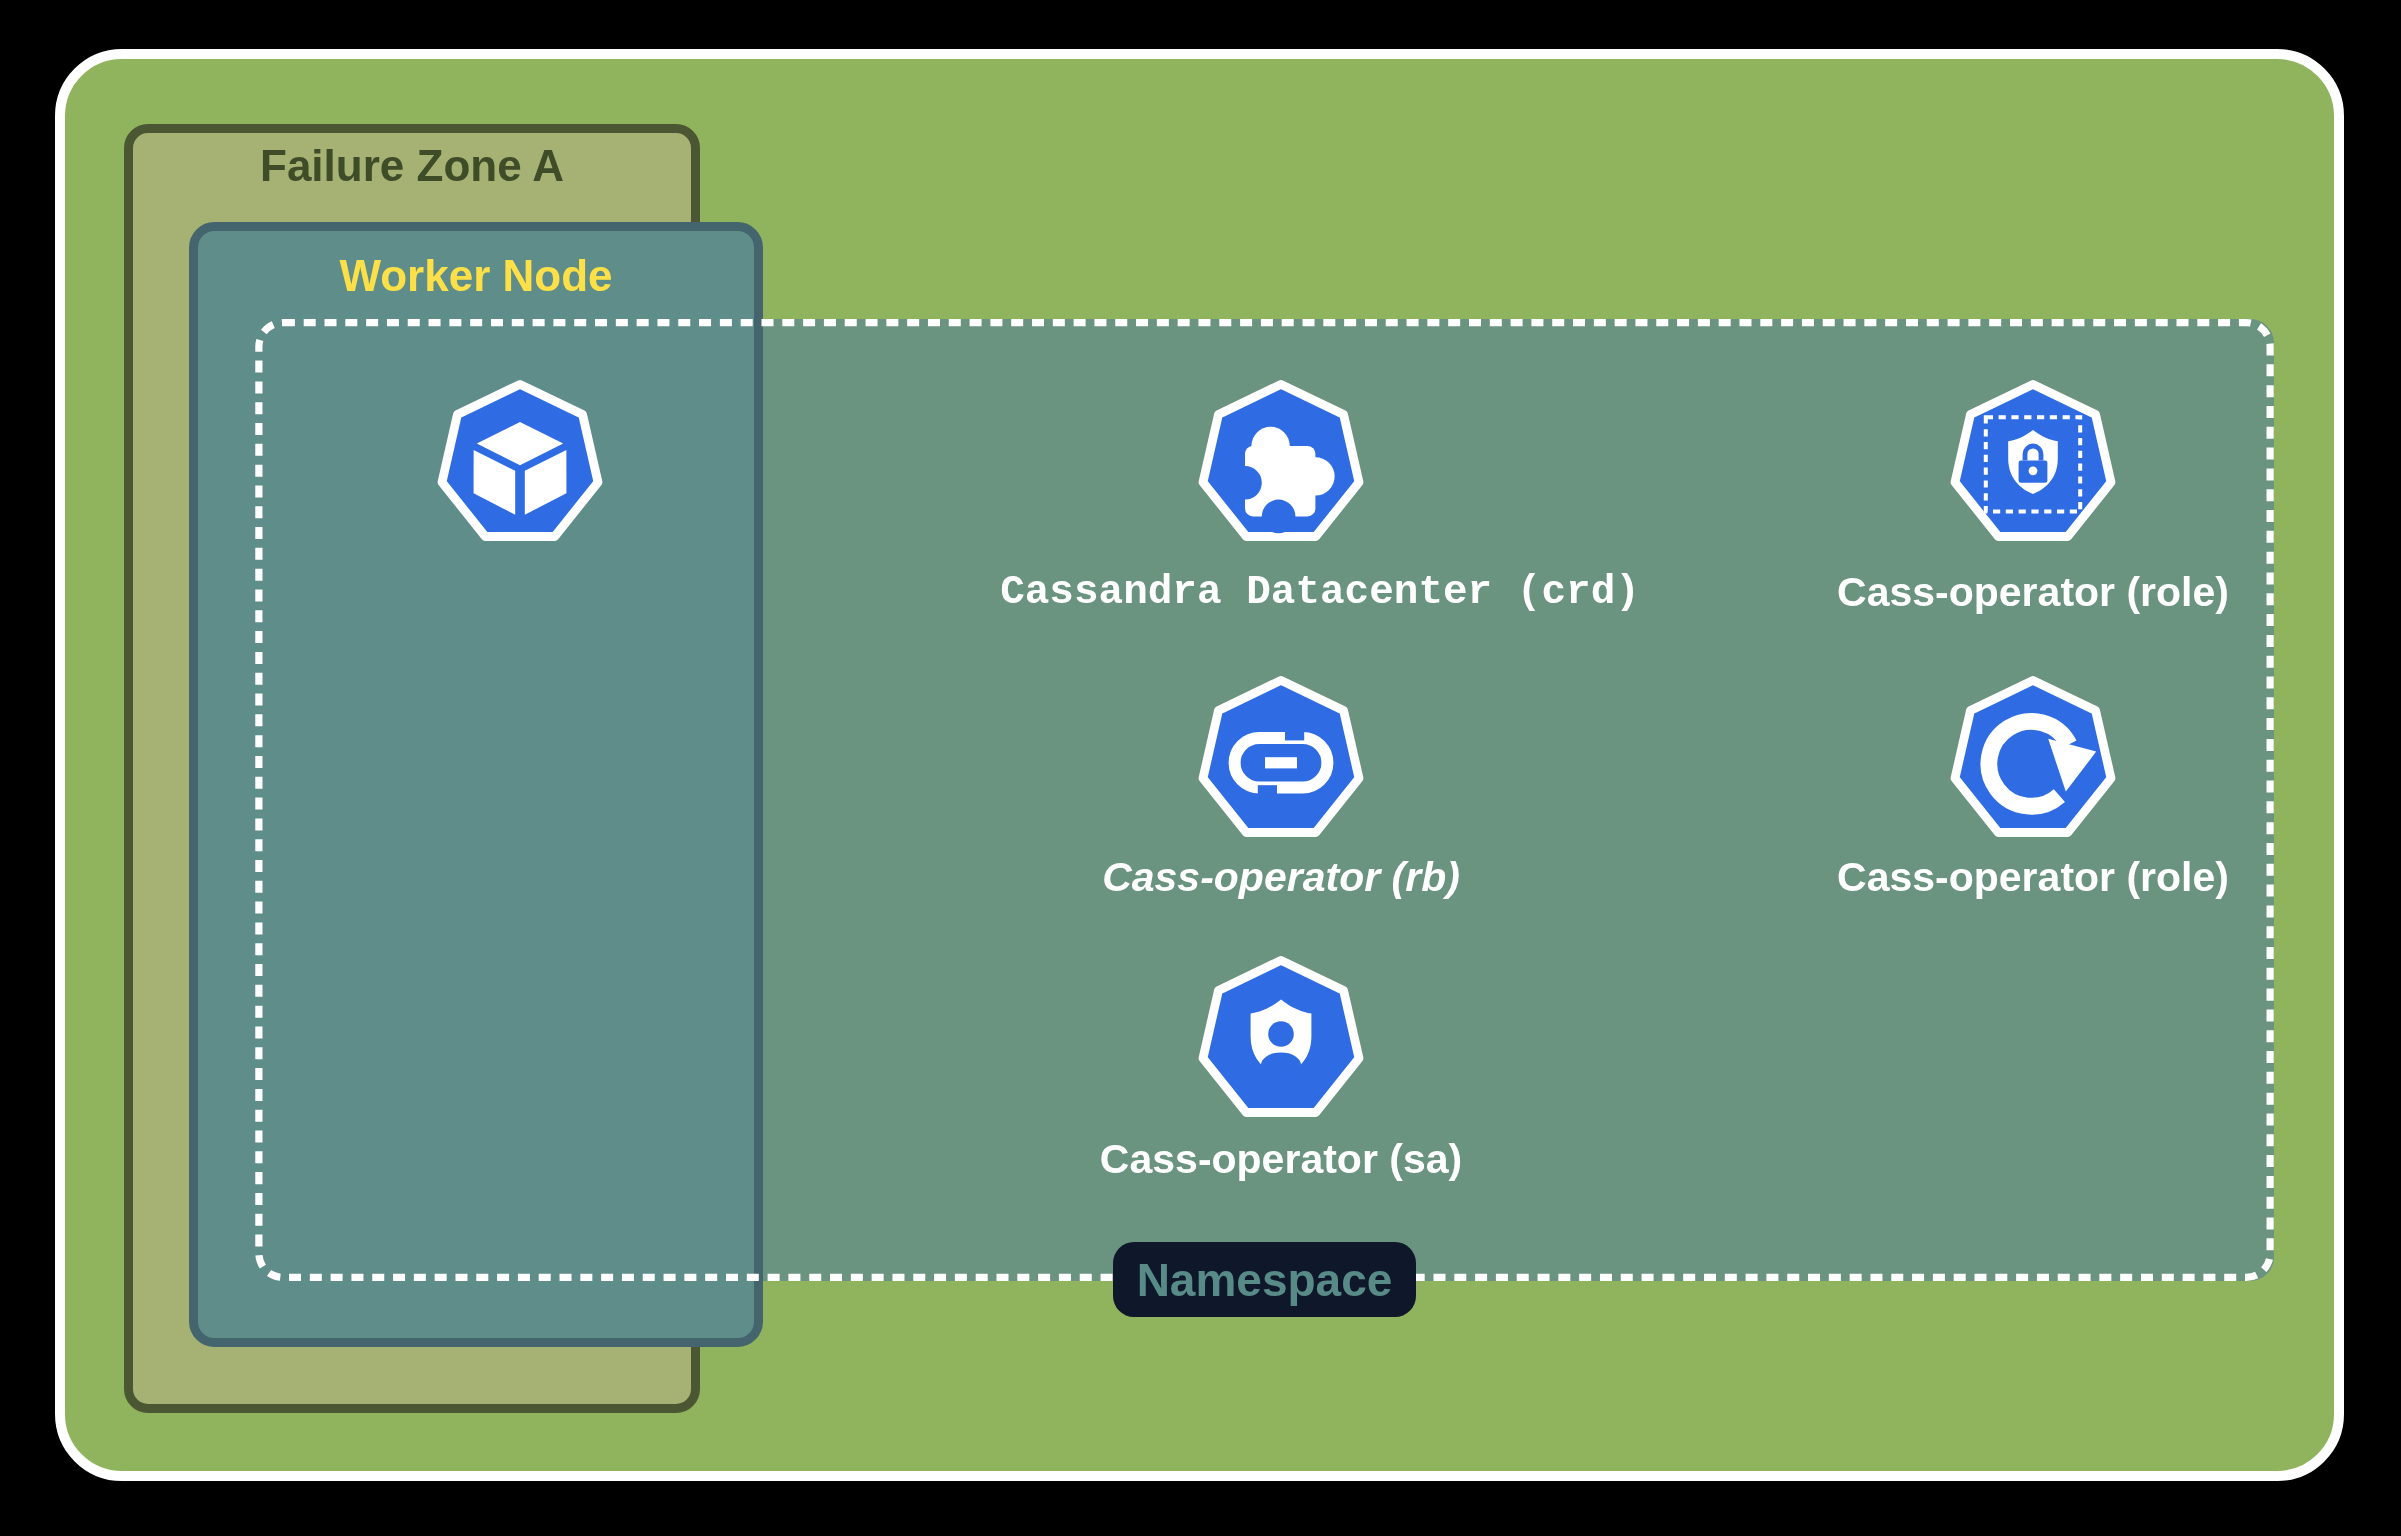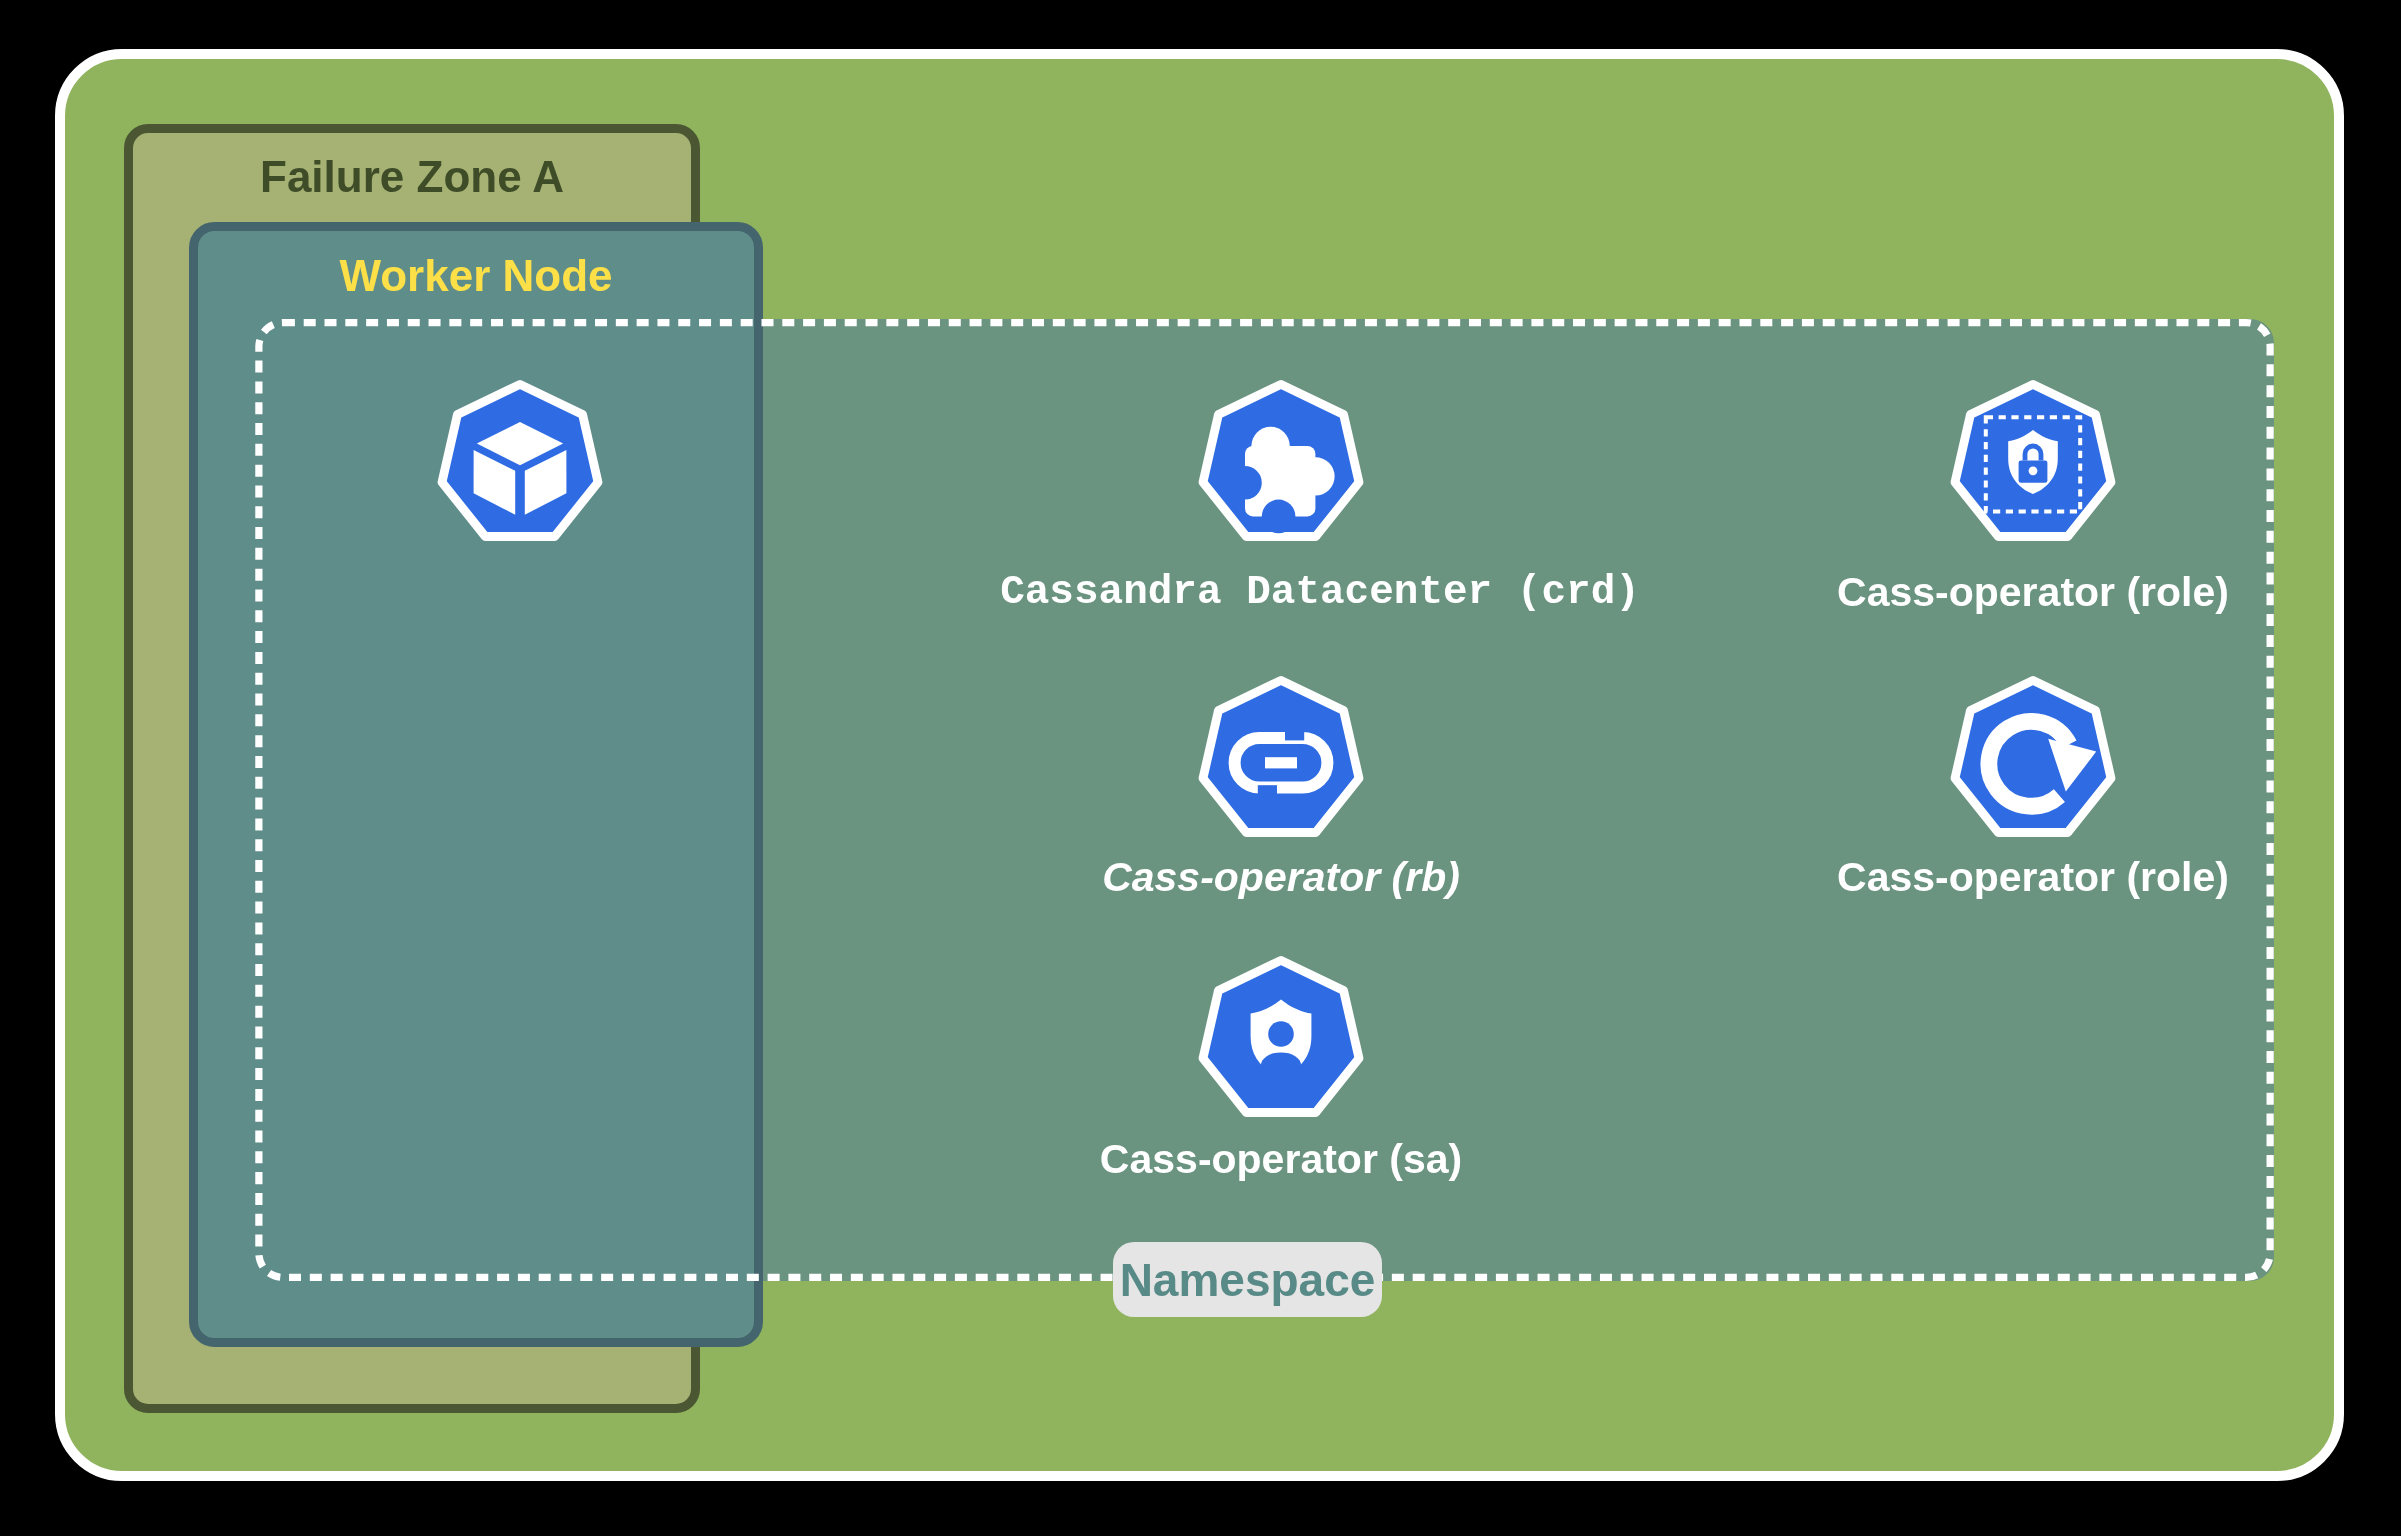--- a/index.html
+++ b/index.html
@@ -28,21 +28,21 @@
   }
   #namespace-border-svg { left:255px; top:319px; }
 
   
   .zone-title { position:absolute; text-align:center; }
   #cluster-title {
     left:66px; top:117px; width:2267px;
     font-size:69px; font-weight:700; color:#4b5a31;
   }
   #failure-zone-title {
-    left:124px; top:152px; width:576px;
+    left:124px; top:141px; width:576px;
     font-size:44px; font-weight:600; color:#3f4c28;
   }
   #worker-node-title {
     left:189px; top:251px; width:574px;
     font-size:44px; font-weight:600; color:#fde047;
   }
 
   
   .resource-icon { position:absolute; width:184px; height:184px; }
   .resource-label {
@@ -61,22 +61,22 @@
   #label-role1{ left:1633px; top:568px; }
   #icon-rb    { left:1189px; top:670px; }
   #label-rb   { left:881px; top:853px;font-style:italic; }
   #icon-role2 { left:1941px; top:670px; }
   #label-role2{ left:1633px; top:853px; }
   #icon-sa    { left:1189px; top:950px; }
   #label-sa   { left:881px; top:1135px; }
 
   
   #namespace-pill {
-    left:1113px; top:1242px; width:269px; height:75px;
-    background:#e5e5e5; border-radius:21px;
+    left:1113px; top:1242px; width:303px; height:75px;
+    background:#0f172a; border-radius:21px;
     display:flex; align-items:center; justify-content:center;
   }
   #namespace-pill span { font-size:46px; font-weight:600; color:#588a88; }
 </style>
 </head>
 <body>
 
 <div class="canvas">
 
   <div class="abs" id="cluster-box"></div>

